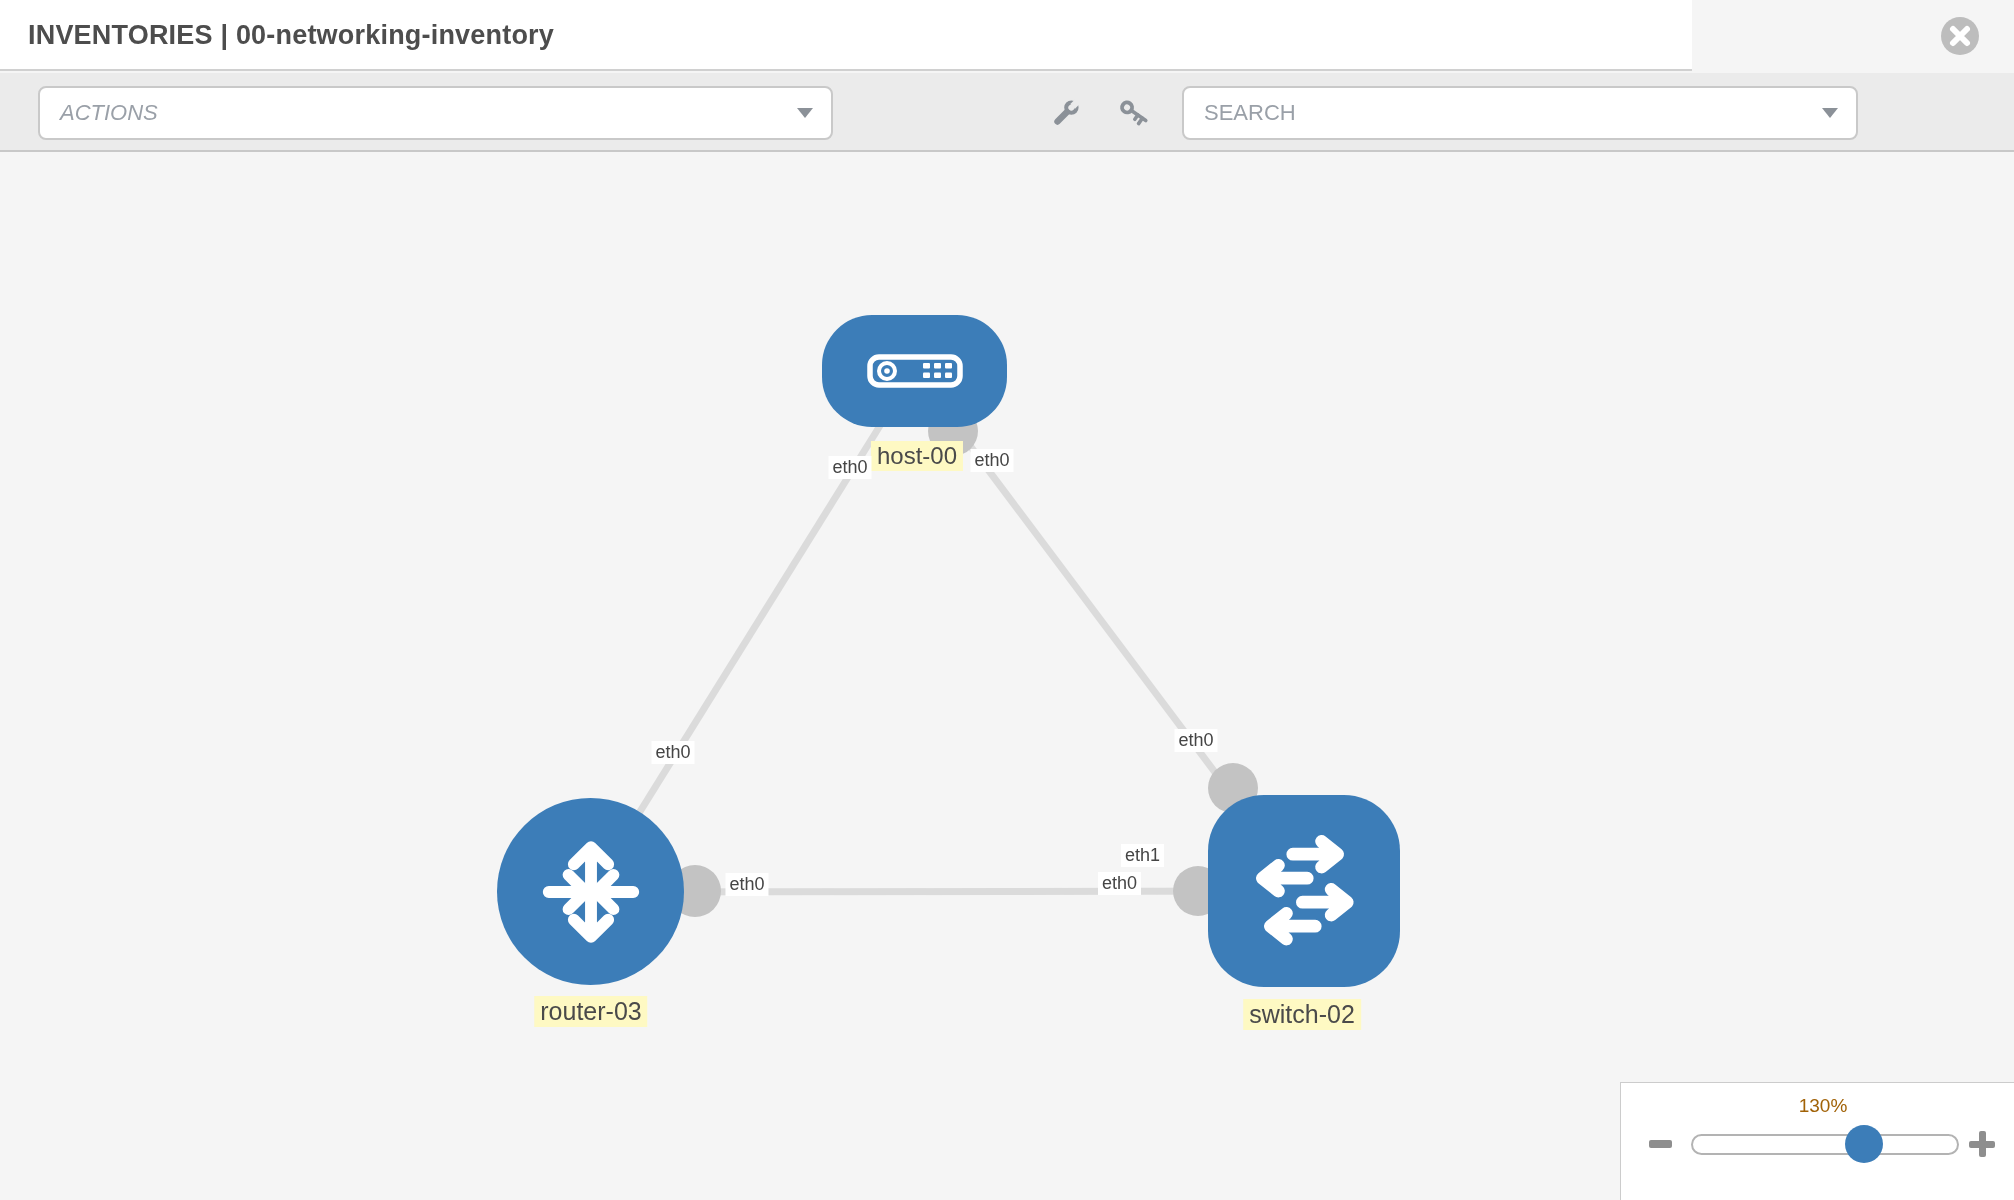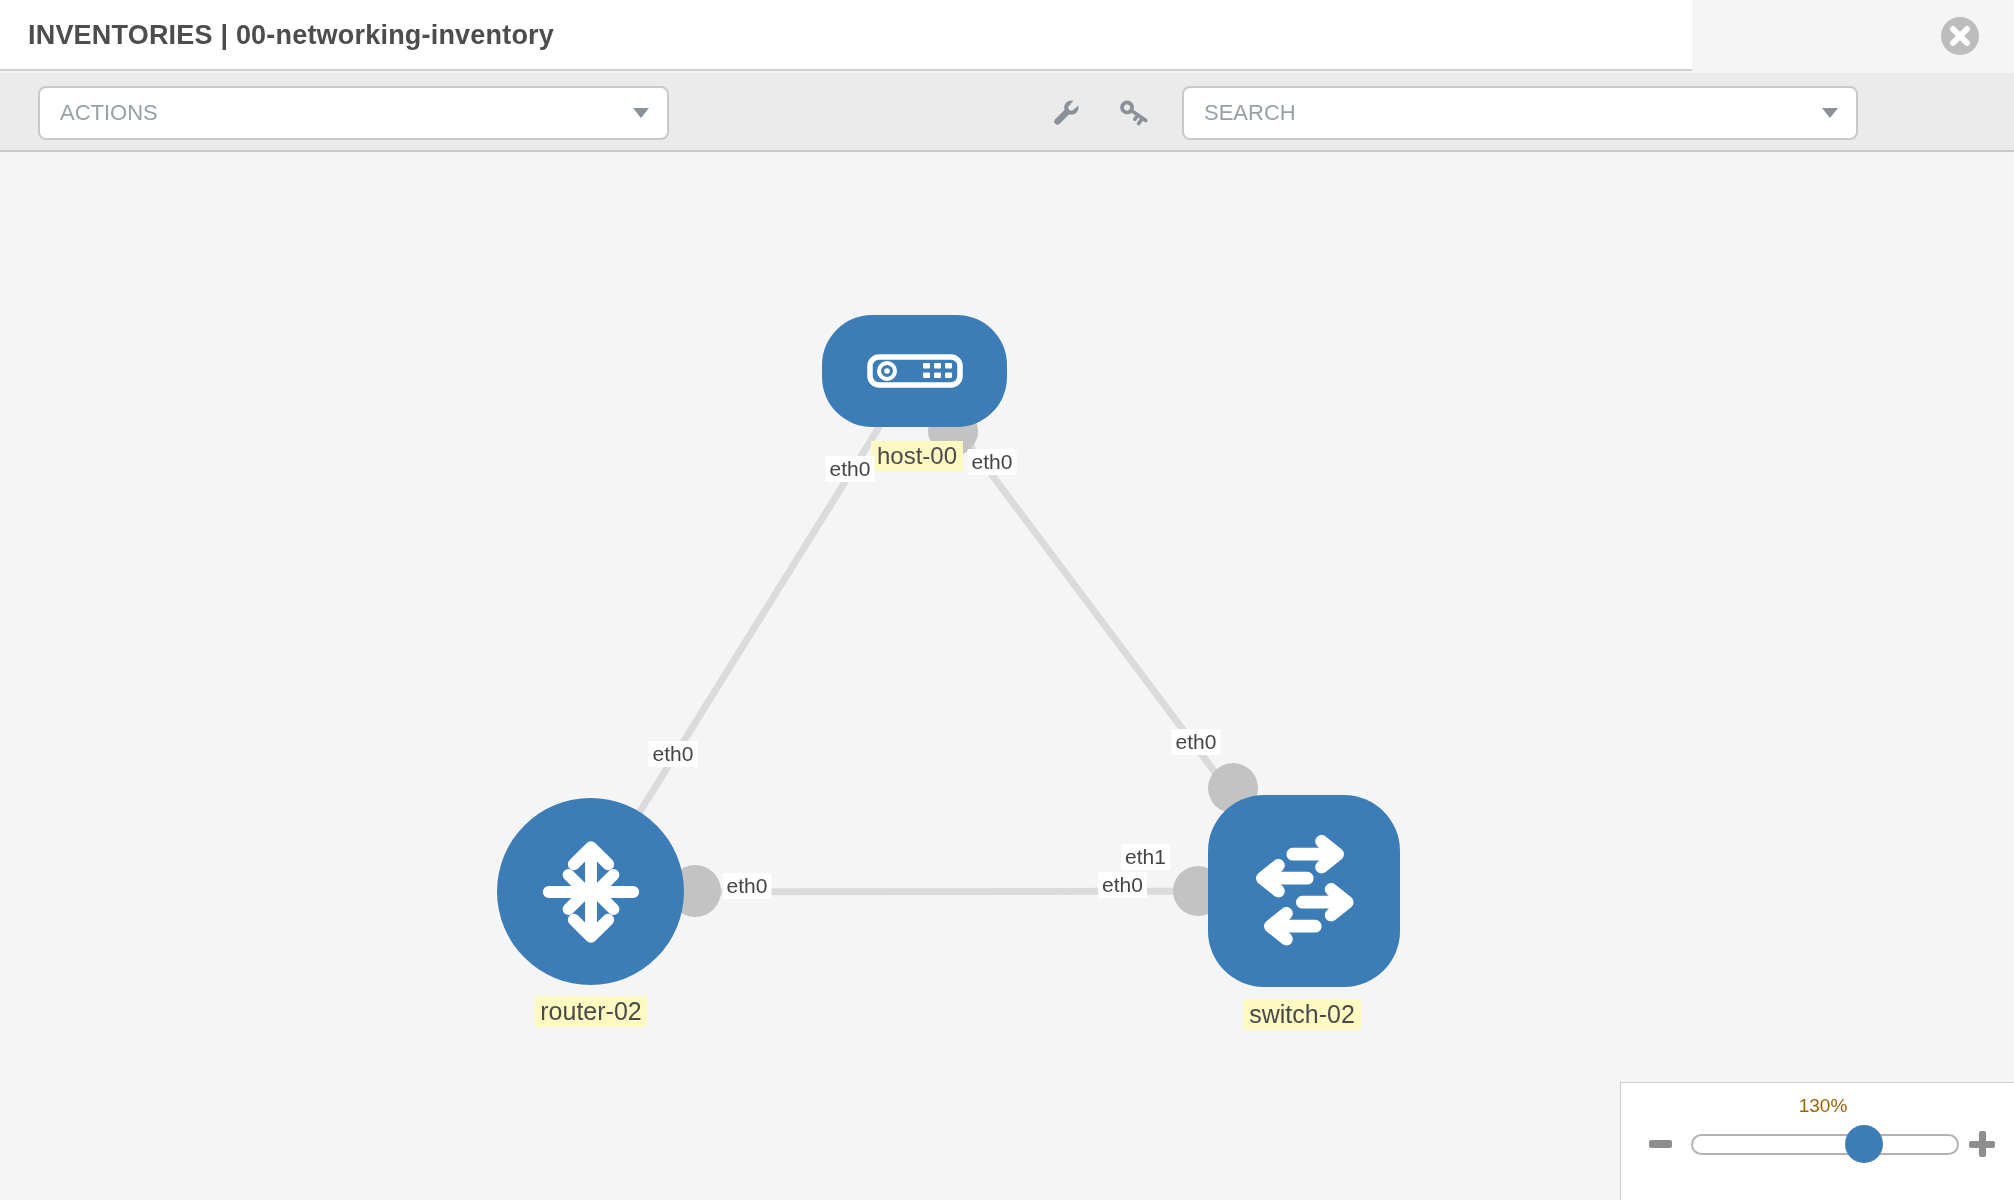--- a/index.html
+++ b/index.html
@@ -12,21 +12,21 @@
   .page-title { position:absolute; left:28px; top:50%; transform:translateY(-50%);
     font-size:27px; font-weight:bold; color:#4d4d4d; letter-spacing:.2px; white-space:nowrap; }
   .close-btn { position:absolute; left:1940px; top:16px; width:40px; height:40px; cursor:pointer; }
 
   
   .toolbar { position:absolute; left:0; top:73px; width:2014px; height:79px;
     background:#ebebeb; border-bottom:2px solid #c8c8c8; }
   .dropdown { position:absolute; top:13px; height:54px; background:#ffffff;
     border:2px solid #c9c9c9; border-radius:8px; display:flex; align-items:center;
     padding:0 20px; color:#9aa0a8; font-size:22px; cursor:pointer; }
-  .dd-actions { left:38px;  width:631px; }
+  .dd-actions { left:38px;  width:795px;font-style:italic; }
   .dd-search  { left:1182px; width:676px; }
   .caret { position:absolute; right:18px; top:50%; margin-top:-5px; width:0; height:0;
     border-left:8px solid transparent; border-right:8px solid transparent;
     border-top:10px solid #8b9198; }
   .tool-icon { position:absolute; top:22px; width:36px; height:36px; cursor:pointer; }
   .tool-wrench { left:1048px; }
   .tool-key    { left:1117px; }
 
   
   .canvas { position:absolute; left:0; top:152px; width:2014px; height:1048px; background:#f5f5f5; }
@@ -37,21 +37,21 @@
   .node-host   { left:822px;  top:163px; width:185px; height:112px; border-radius:50px; }
   .node-router { left:497px;  top:646px; width:187px; height:187px; border-radius:50%; }
   .node-switch { left:1208px; top:643px; width:192px; height:192px; border-radius:56px; }
 
   .nlabel { position:absolute; transform:translateX(-50%); background:#fef9c3;
     color:#4a4a4a; font-size:25px; padding:1px 6px; white-space:nowrap; line-height:1.15; }
   .lbl-host   { left:917px;  top:289px; font-size:24px; }
   .lbl-router { left:591px;  top:844px; }
   .lbl-switch { left:1302px; top:847px; }
 
-  .iflabel { position:absolute; background:#ffffff; color:#454545; font-size:21px;
+  .iflabel { position:absolute; background:#ffffff; color:#454545; font-size:18px;
     padding:1px 4px; white-space:nowrap; line-height:1.15; }
   .if-center { transform:translateX(-50%); }
   .if-host-left   { left:850px;  top:304px; }
   .if-host-right  { left:992px;  top:297px; }
   .if-router-top  { left:673px;  top:589px; }
   .if-switch-top  { left:1196px; top:577px; }
   .if-horiz-left  { left:747px;  top:721px; }
   .if-ovl-back    { left:1098px; top:720px; }
   .if-ovl-front   { left:1121px; top:692px; }
 
@@ -157,21 +157,21 @@
   <div class="node node-switch">
     <svg width="160" height="160" viewBox="0 0 100 100" fill="none" stroke="#ffffff" stroke-width="8" stroke-linecap="round" stroke-linejoin="round">
       <path d="M43 27 H68 M61 19 L71 27 L61 35"></path>
       <path d="M52 42 H27 M34 34 L24 42 L34 50"></path>
       <path d="M49 57 H74 M67 49 L77 57 L67 65"></path>
       <path d="M57 72 H32 M39 64 L29 72 L39 80"></path>
     </svg>
   </div>
 
   <div class="nlabel lbl-host">host-00</div>
-  <div class="nlabel lbl-router">router-02</div>
+  <div class="nlabel lbl-router">router-03</div>
   <div class="nlabel lbl-switch">switch-02</div>
 
   <div class="iflabel if-center if-host-left">eth0</div>
   <div class="iflabel if-center if-host-right">eth0</div>
   <div class="iflabel if-center if-router-top">eth0</div>
   <div class="iflabel if-center if-switch-top">eth0</div>
   <div class="iflabel if-center if-horiz-left">eth0</div>
   <div class="iflabel if-ovl-back">eth0</div>
   <div class="iflabel if-ovl-front">eth1</div>
 

